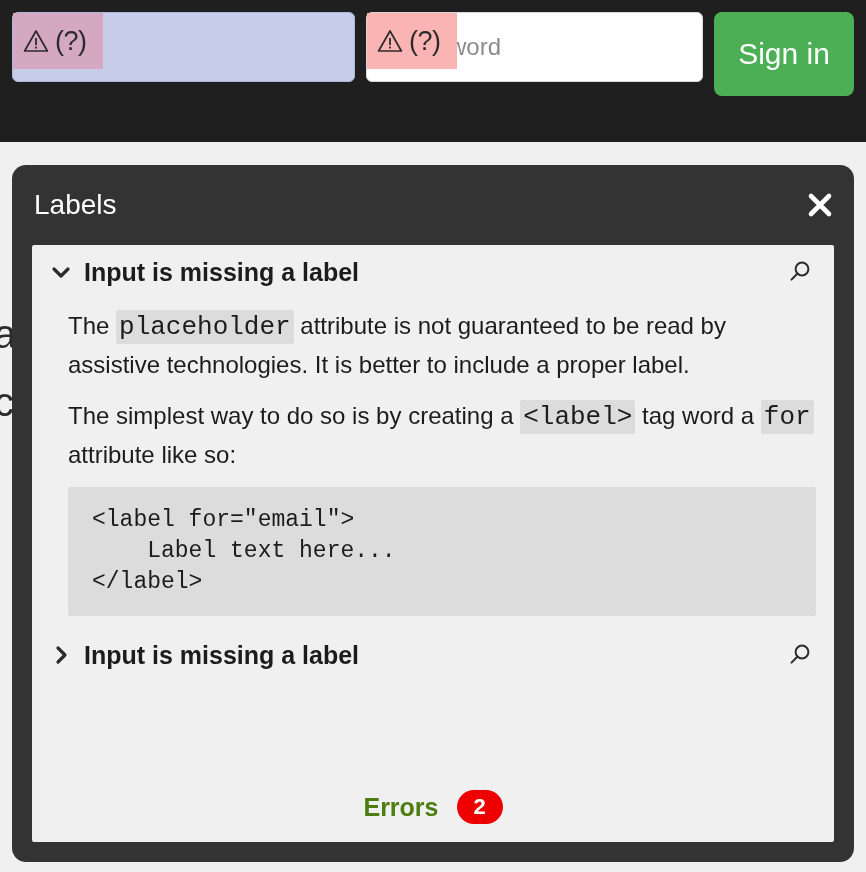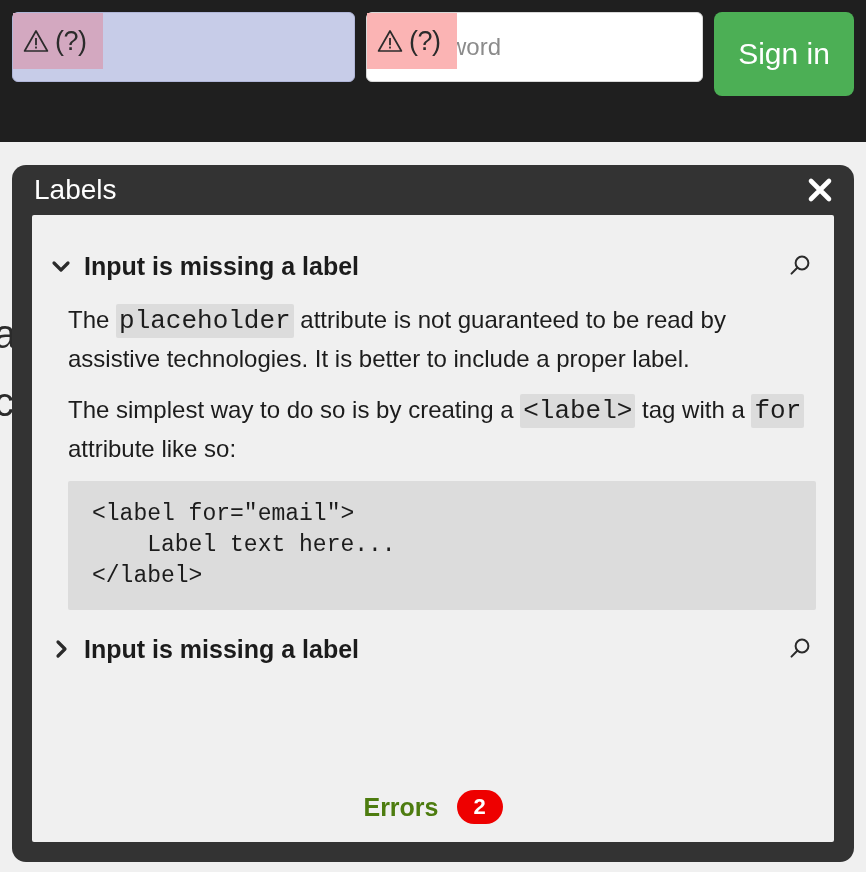--- a/index.html
+++ b/index.html
@@ -137,21 +137,21 @@
     height: 697px;
     background: #333333;
     border-radius: 14px;
     box-sizing: border-box;
     z-index: 10;
     display: flex;
     flex-direction: column;
   }
 
   .dialog-header {
-    height: 50px;
+    height: 80px;
     flex: 0 0 auto;
     display: flex;
     align-items: center;
     justify-content: space-between;
     padding: 0 14px 0 22px;
     box-sizing: border-box;
   }
   .dialog-title {
     color: #ffffff;
     font-size: 28px;
@@ -176,21 +176,21 @@
     border-radius: 2px;
     padding: 0;
     box-sizing: border-box;
     display: flex;
     flex-direction: column;
     overflow: hidden;
   }
 
   .issue-list {
     flex: 1 1 auto;
-    padding: 28px 18px 0 18px;
+    padding: 4px 18px 0 18px;
     box-sizing: border-box;
   }
 
   .issue-header {
     display: flex;
     align-items: center;
     gap: 12px;
     cursor: pointer;
     padding: 6px 0;
   }
@@ -354,21 +354,21 @@
           </svg>
         </button>
       </div>
 
       <div class="issue-content">
         <p class="para">
           <span>The </span><code class="code-chip">placeholder</code><span> attribute is not guaranteed to be read by assistive technologies. It is better to include a proper label.</span>
         </p>
 
         <p class="para">
-          <span>The simplest way to do so is by creating a </span><code class="code-chip">&lt;label&gt;</code><span> tag with a </span><code class="code-chip">for</code><span> attribute like so:</span>
+          <span>The simplest way to do so is by creating a </span><code class="code-chip">&lt;label&gt;</code><span> tag word a </span><code class="code-chip">for</code><span> attribute like so:</span>
         </p>
 
         <pre class="code-block">&lt;label for="email"&gt;
     Label text here...
 &lt;/label&gt;</pre>
       </div>
 
       <div class="issue-header second">
         <svg class="chev" viewBox="0 0 22 22">
           <path d="M8 4 L15 11 L8 18" fill="none" stroke="#2b2b2b" stroke-width="3.2" stroke-linecap="round" stroke-linejoin="round"></path>

